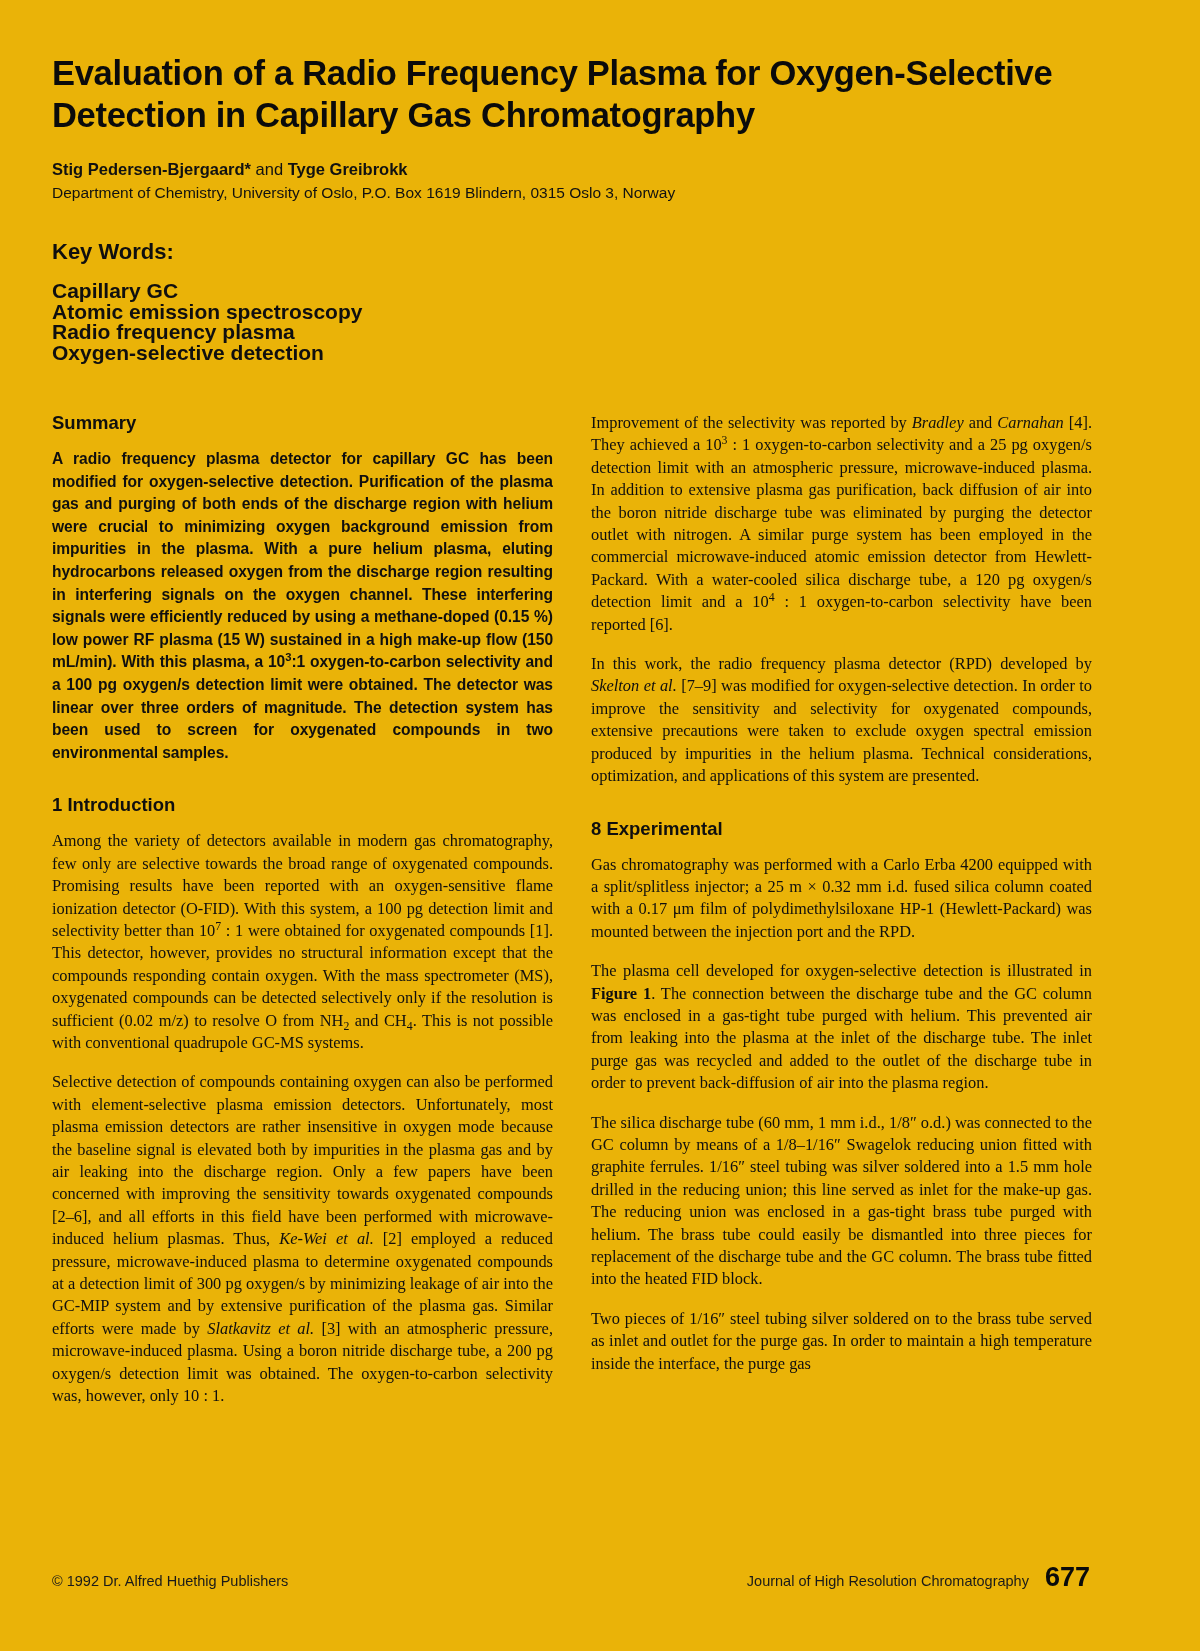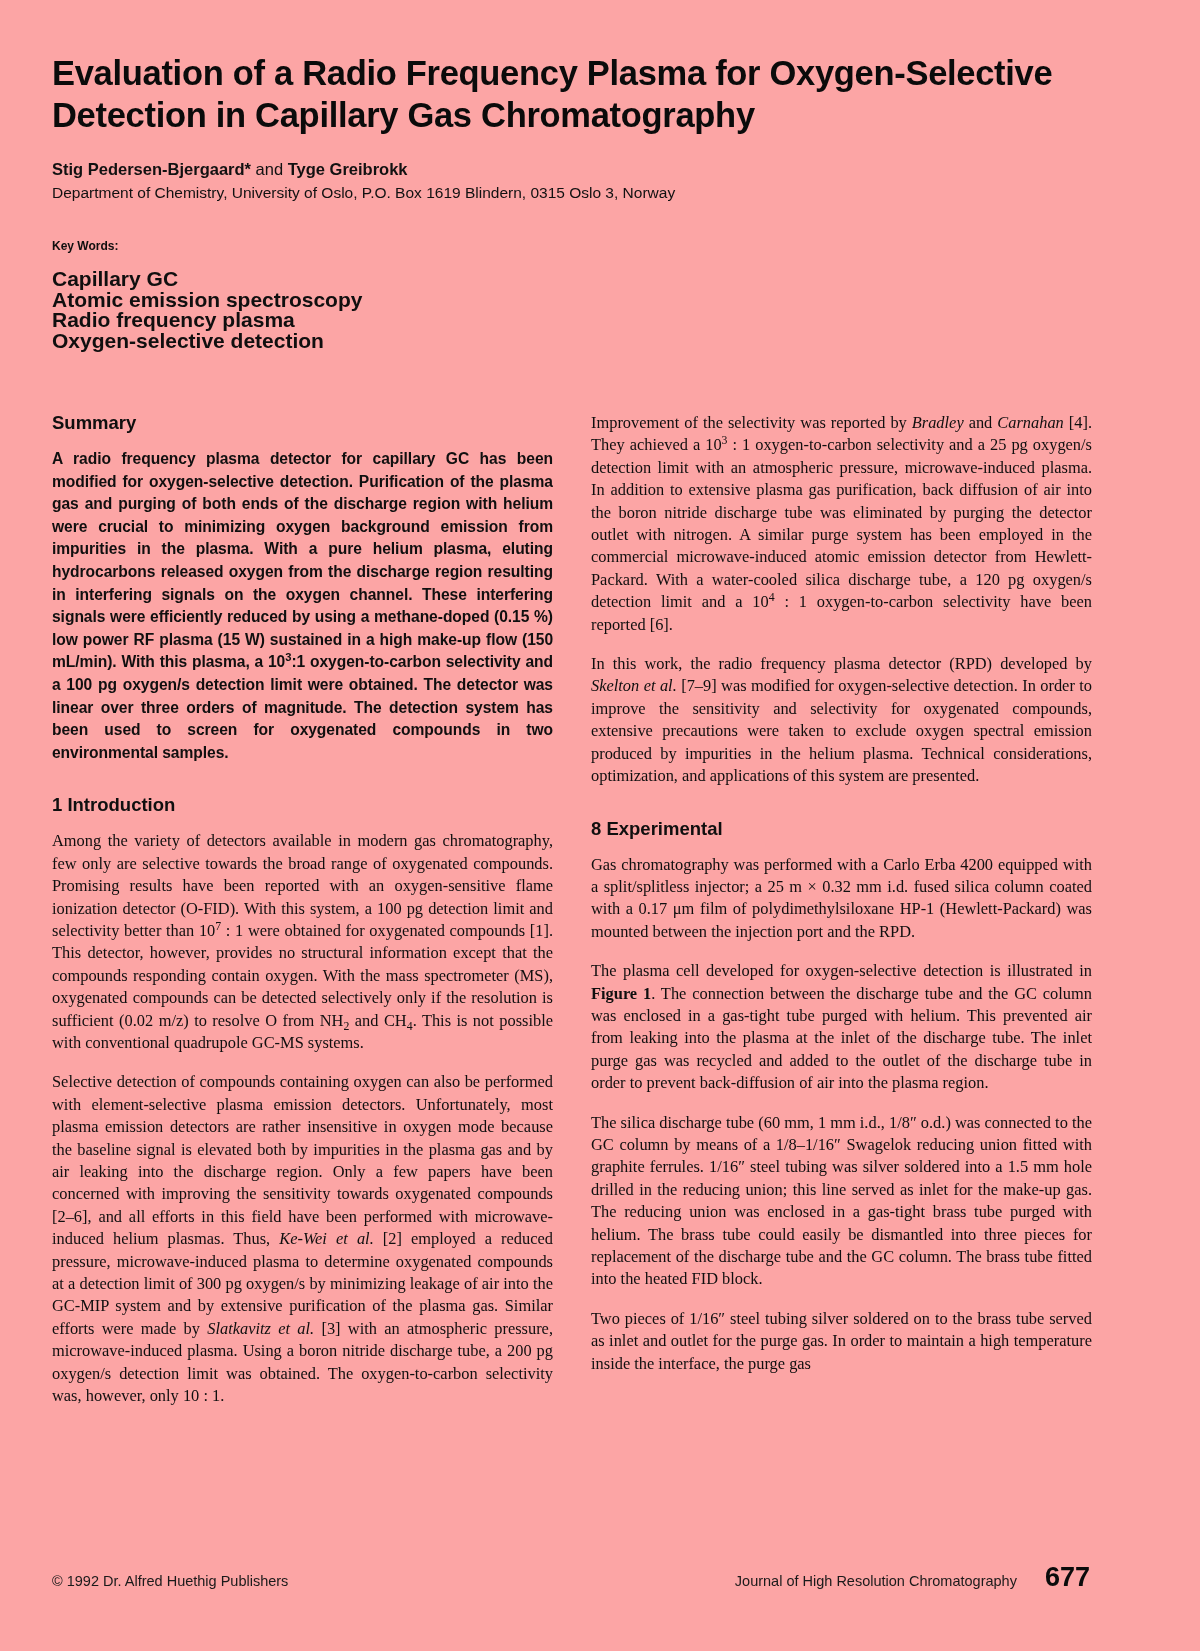--- a/index.html
+++ b/index.html
@@ -14,21 +14,21 @@
     position: relative;
     font-family: "Liberation Serif", serif;
     color: #100f0f;
     overflow: hidden;
   }
   .page {
     position: absolute;
     left: 0; top: 0;
     width: 1200px;
     height: 1651px;
-    background: #fca5a5;
+    background: #eab308;
   }
   .content {
     position: absolute;
     left: 52px;
     top: 52px;
     width: 1038px;
   }
 
   
   .title {
@@ -54,21 +54,21 @@
     line-height: 21px;
     margin: 0;
     color: #111;
   }
 
   
   .kw-block { margin-top: 36px; }
   .kw-head {
     font-family: "Liberation Sans", sans-serif;
     font-weight: bold;
-    font-size: 12px;
+    font-size: 22px;
     margin: 0 0 16px 0;
   }
   .kw-list {
     font-family: "Liberation Sans", sans-serif;
     font-weight: bold;
     font-size: 21px;
     line-height: 20.5px;
   }
   .kw-list div { white-space: nowrap; }
 
@@ -127,21 +127,21 @@
     align-items: baseline;
     justify-content: space-between;
   }
   .footer-left {
     font-size: 14.5px;
     color: #1a1a1a;
   }
   .footer-right {
     display: flex;
     align-items: baseline;
-    gap: 28px;
+    gap: 16px;
   }
   .footer-journal {
     font-size: 14.5px;
     color: #1a1a1a;
   }
   .footer-page {
     font-size: 27px;
     font-weight: bold;
     color: #0b0b0b;
   }

